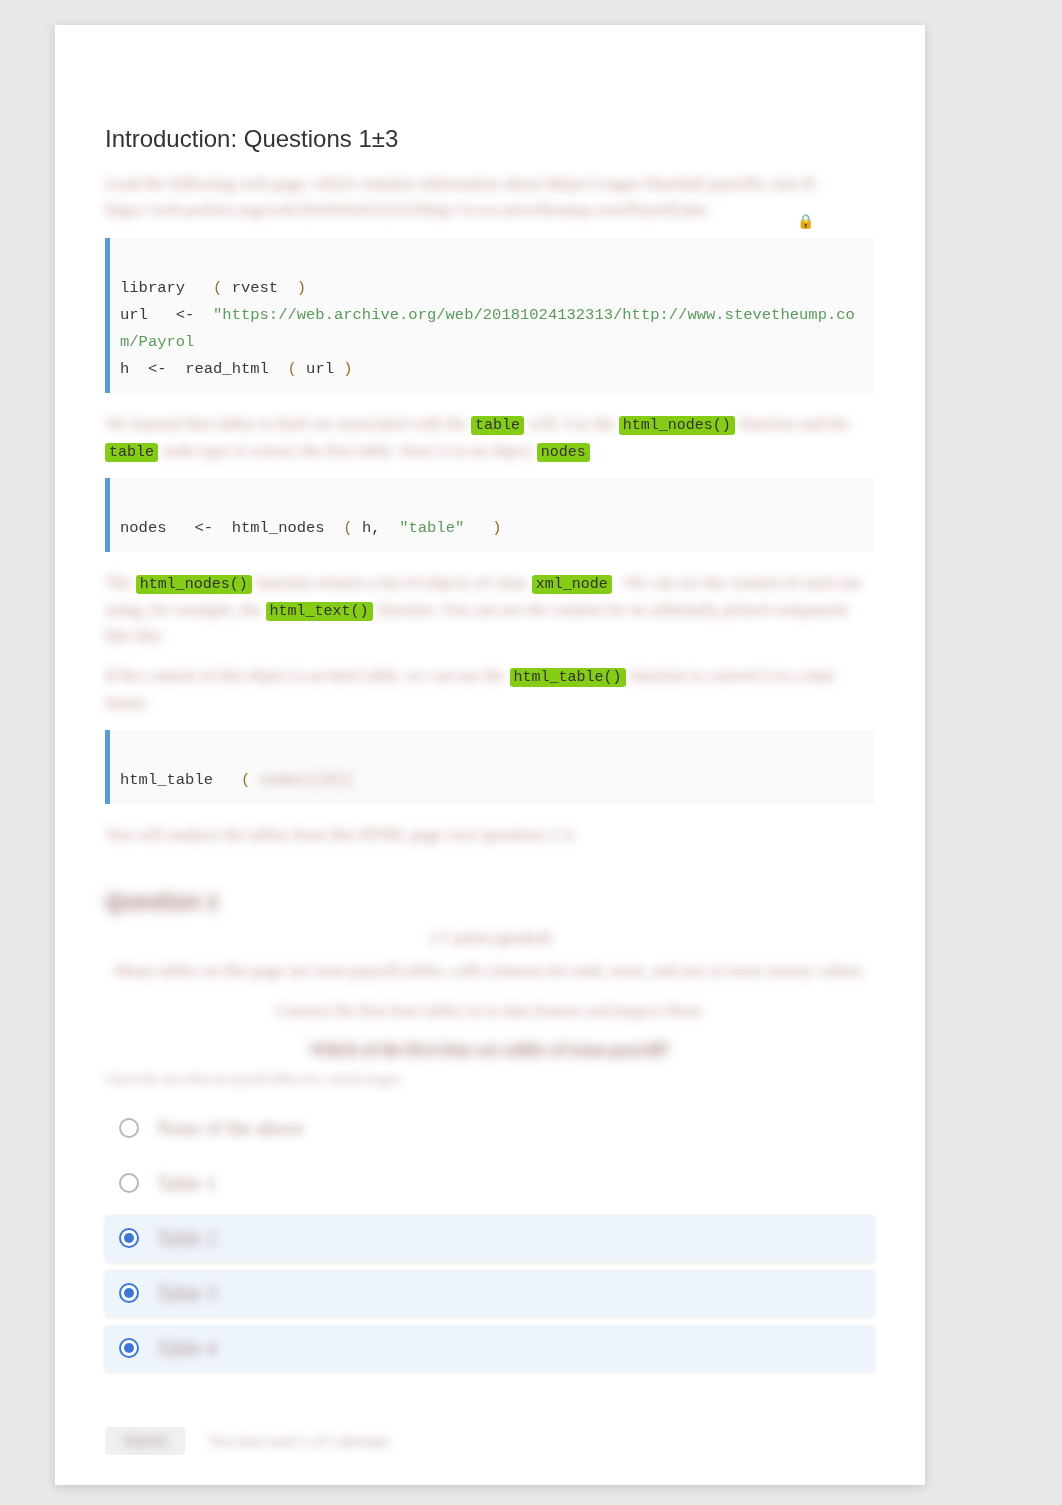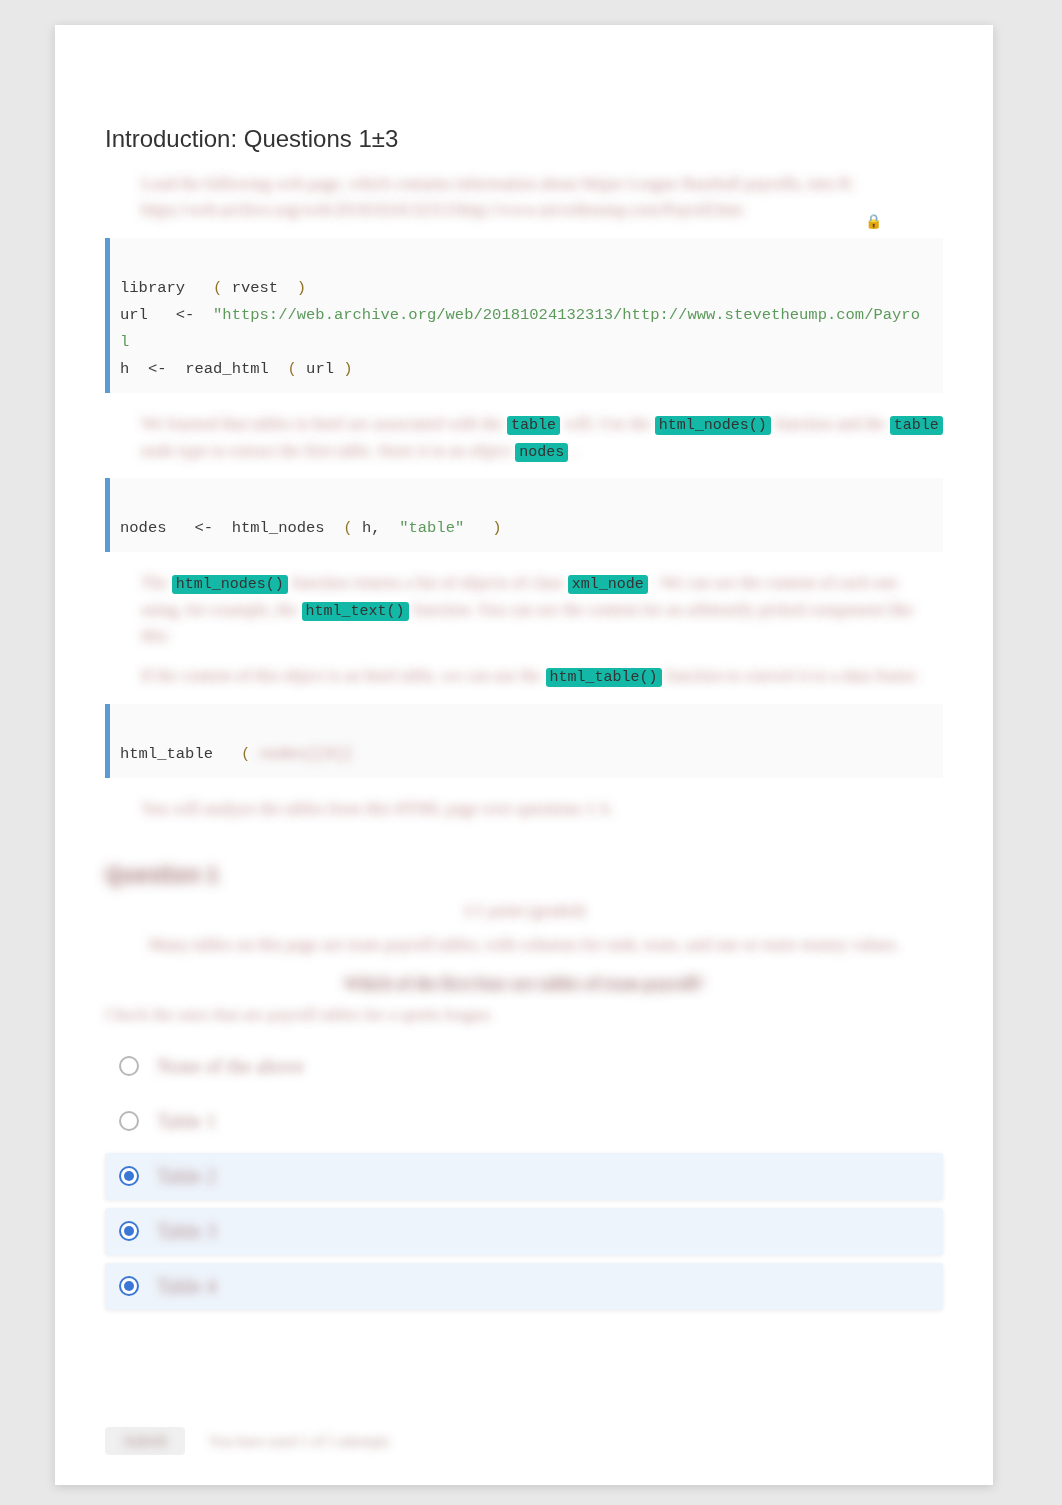--- a/index.html
+++ b/index.html
@@ -9,21 +9,21 @@
     background: #e8e8e8;
     font-family: Georgia, 'Times New Roman', serif;
     font-size: 17px;
     color: #333;
     overflow: hidden;
   }
   .page {
     position: absolute;
     left: 55px;
     top: 25px;
-    width: 938px;
+    width: 870px;
     height: 1460px;
     background: #fff;
     box-shadow: 0 2px 10px rgba(0,0,0,0.15);
     padding: 100px 50px 50px 50px;
   }
   .heading {
     font-family: Arial, Helvetica, sans-serif;
     font-size: 24px;
     font-weight: 400;
     color: #333;
@@ -31,28 +31,27 @@
   }
   .para {
     line-height: 1.55;
     margin-bottom: 14px;
     color: #333;
   }
   .para.blurred {
     color: transparent;
     text-shadow: 0 0 10px rgba(150,60,60,0.55);
     user-select: none;
-    margin-left: 36px;
   }
   .para.blurred .crisp {
     color: #333;
     text-shadow: none;
     filter: none;
     font-family: 'Courier New', monospace;
-    background: #14b8a6;
+    background: #84cc16;
     padding: 1px 4px;
     border-radius: 3px;
     font-size: 15px;
   }
   .codeblock {
     border-left: 5px solid #5b9bd5;
     background: #fafafa;
     padding: 10px 14px 10px 10px;
     margin: 10px 0 18px 0;
     font-family: 'Courier New', monospace;
@@ -82,21 +81,21 @@
     text-shadow: 0 0 10px rgba(150,60,60,0.55);
     line-height: 1.5;
     margin-bottom: 8px;
     text-align: center;
   }
   .blurred-line.strong {
     font-weight: 700;
     text-shadow: 0 0 11px rgba(120,50,50,0.7);
   }
   .blurred-small {
-    font-size: 17px;
+    font-size: 13px;
     color: transparent;
     text-shadow: 0 0 8px rgba(150,70,70,0.5);
     margin-bottom: 18px;
   }
 
   .answer-list {
     margin-top: 6px;
   }
   .answer-row {
     display: flex;
@@ -220,20 +219,21 @@
   </div>
 
   <div class="codeblock">
 <span class="fn">html_table</span>   <span class="paren">(</span> <span style="color:transparent;text-shadow:0 0 8px rgba(170,80,80,0.6);">nodes[[9]]</span><span class="paren"></span></div>
 
   <div class="para blurred">You will analyze the tables from this HTML page over questions 1-3.</div>
 
   <div class="q-head">Question 1</div>
   <div class="blurred-line">1/1 point (graded)</div>
   <div class="blurred-line">Many tables on this page are team payroll tables, with columns for rank, team, and one or more money values.</div>
+  <div class="blurred-line" style="margin-top:14px;">Convert the first four tables in        to data frames and inspect them.</div>
   <div class="blurred-line strong" style="margin-top:14px;">Which of the first four        are tables of team payroll?</div>
   <div class="blurred-small">Check the ones that are payroll tables for a sports league.</div>
 
   <div class="answer-list" id="answers">
       <div class="answer-row plain">
         <div class="radio"></div>
         <div class="answer-label">None of the above</div>
       </div>
       <div class="answer-row plain">
         <div class="radio"></div>

